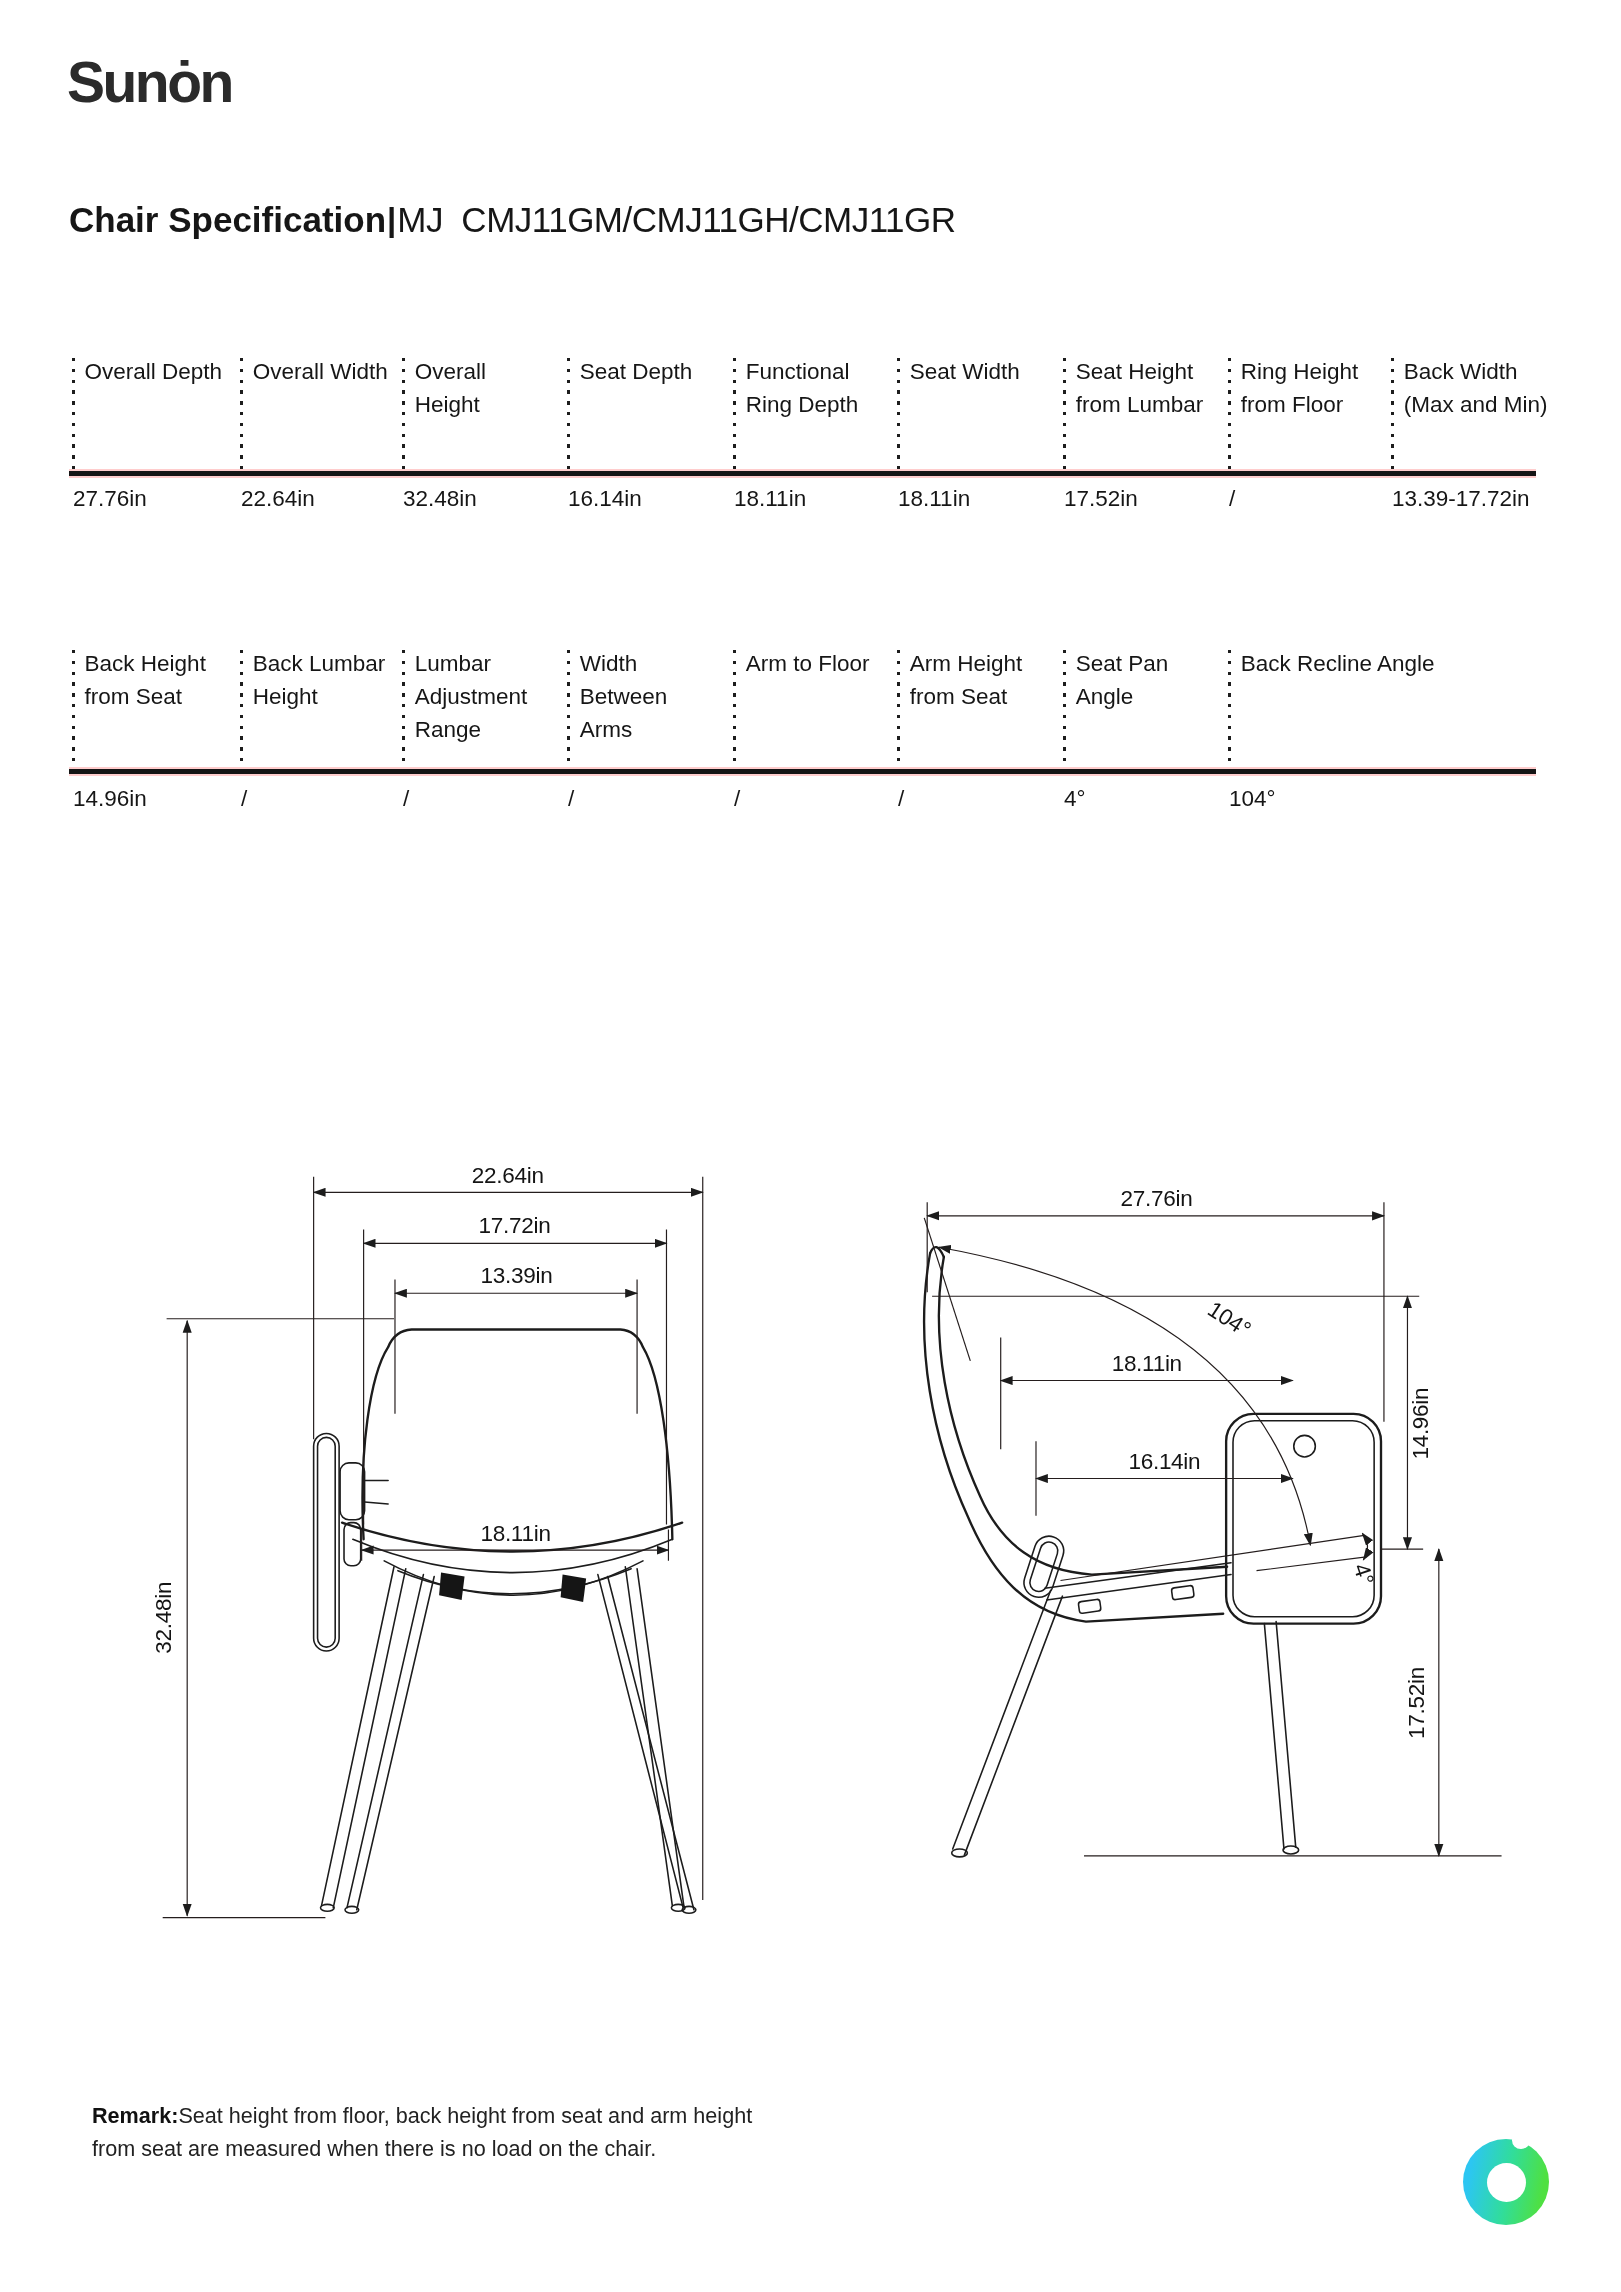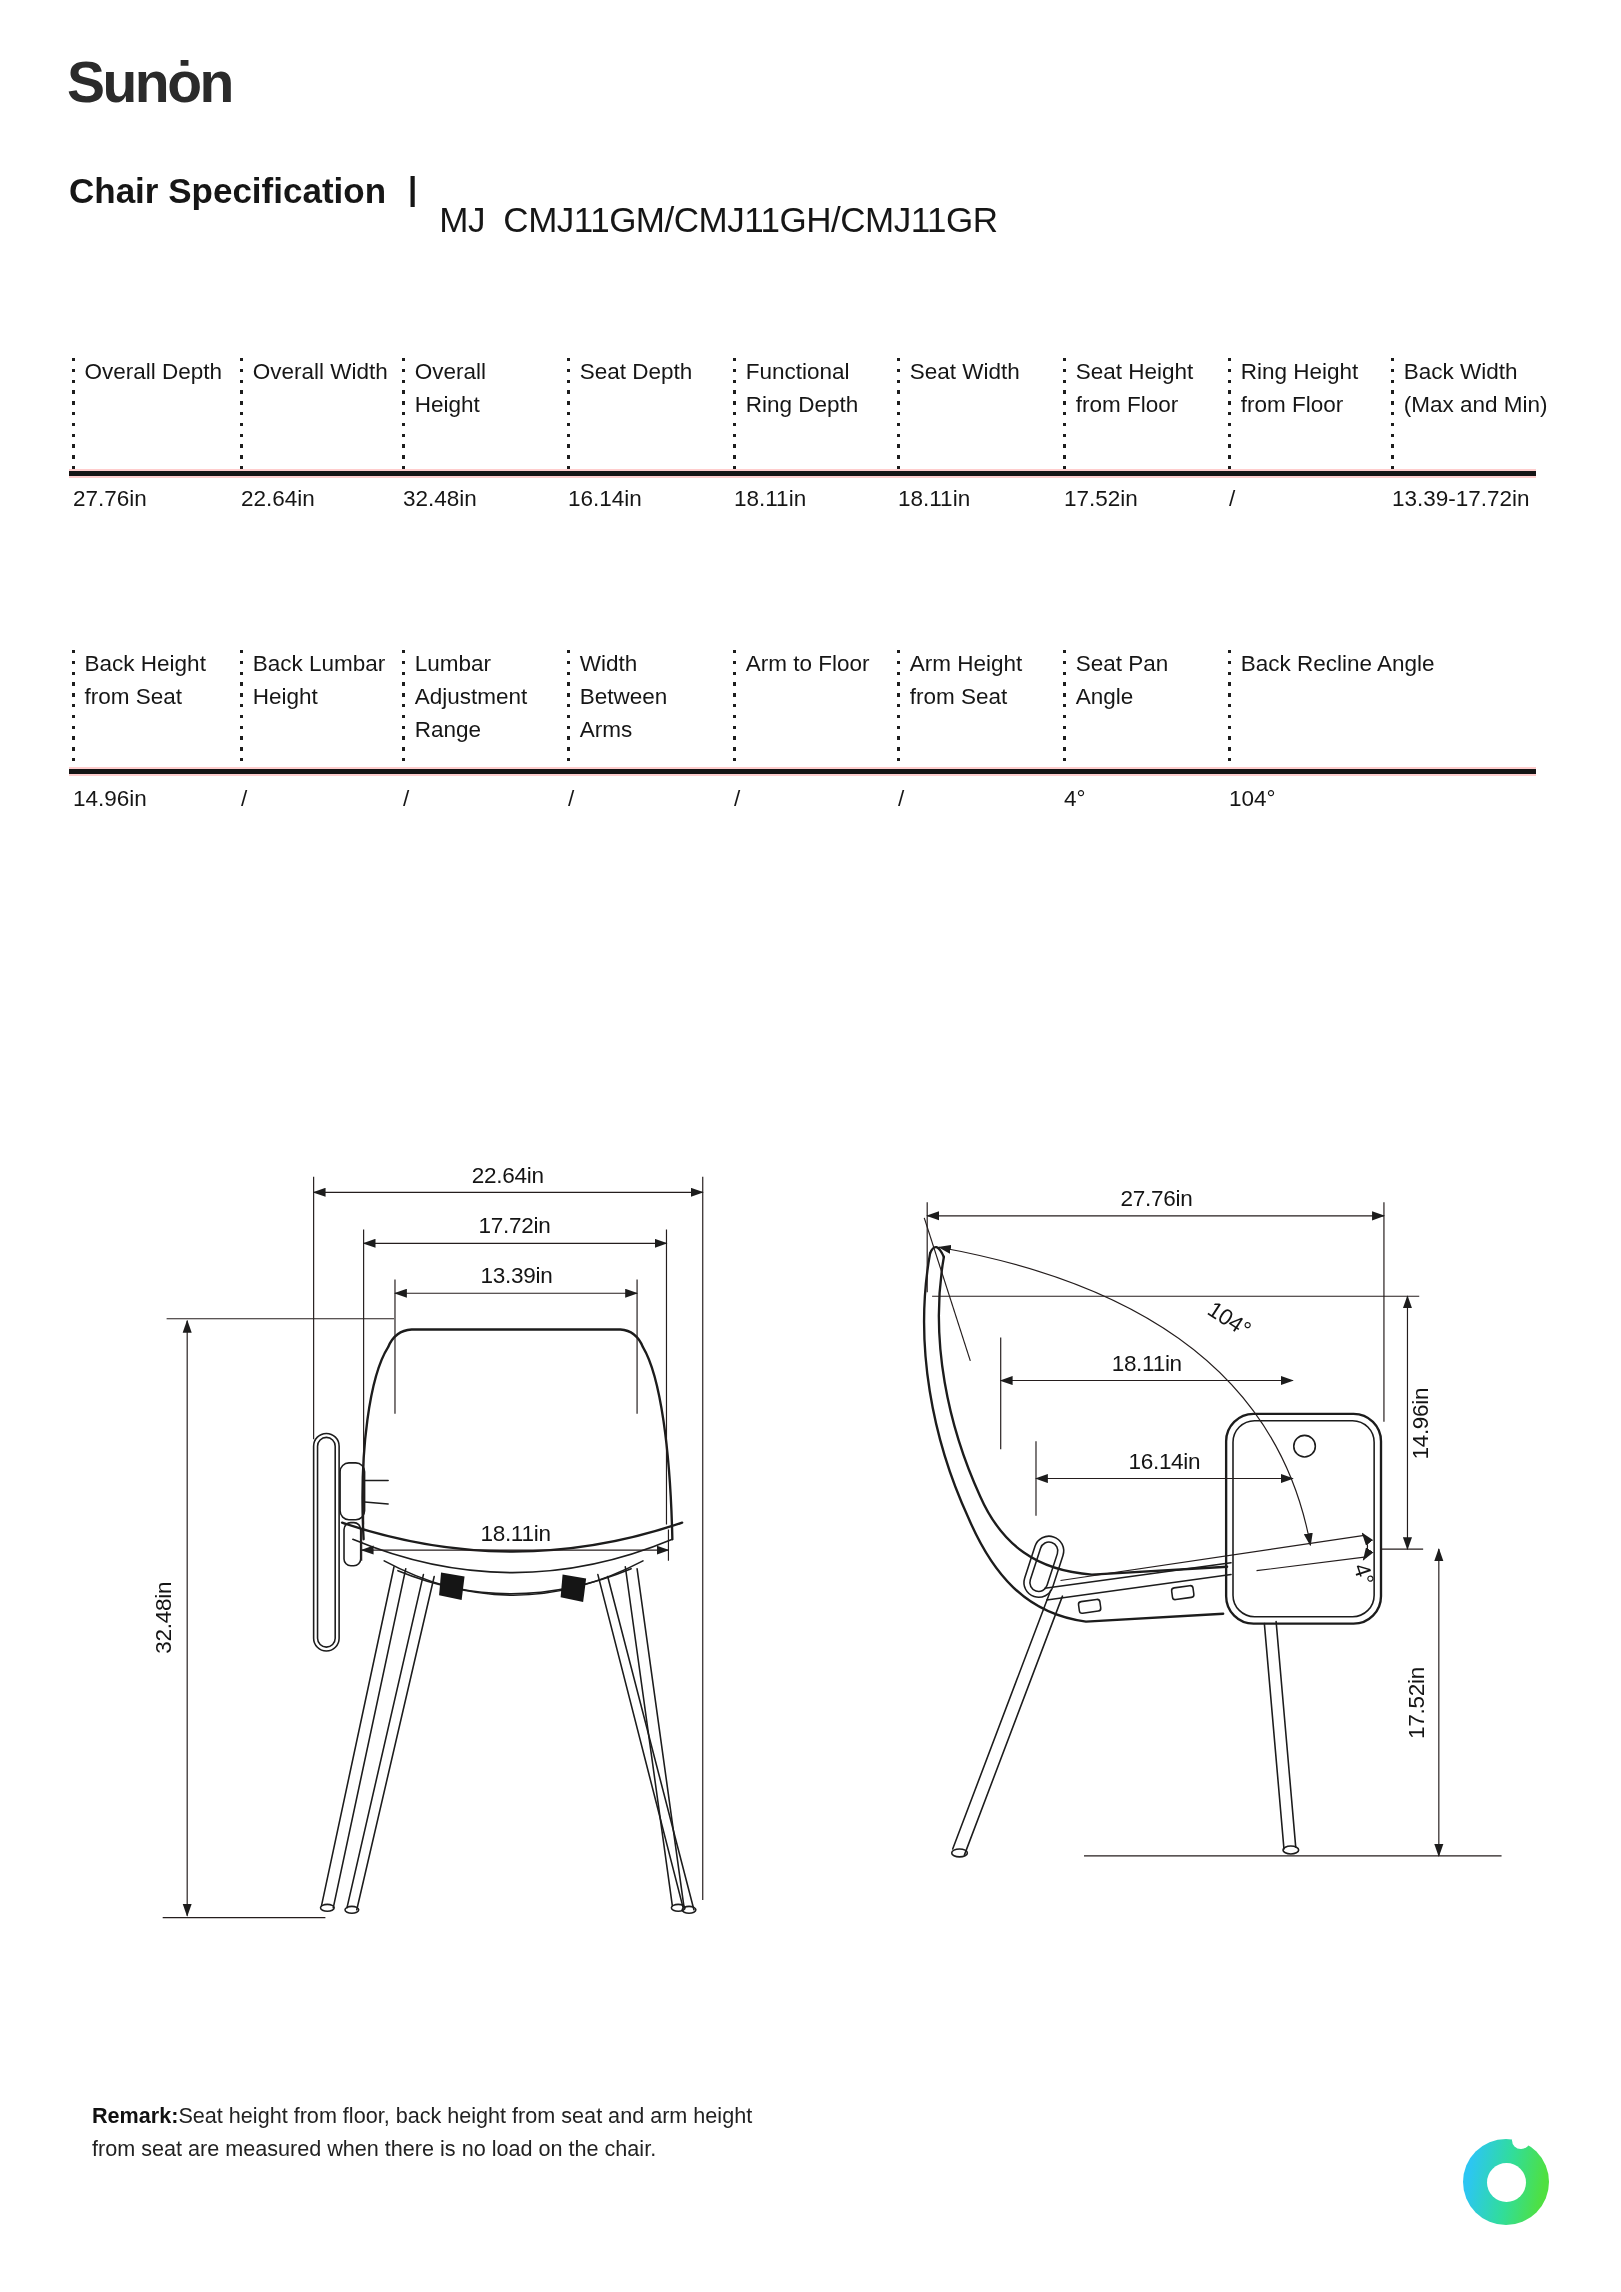--- a/index.html
+++ b/index.html
@@ -7,21 +7,21 @@
     position:relative;width:1621px;height:2293px;background:#ffffff;overflow:hidden;
     font-family:"Liberation Sans","DejaVu Sans",sans-serif;color:#141414;
   }
   
   .logo{
     position:absolute;left:67px;top:49px;
     font-size:57px;font-weight:700;letter-spacing:-2.5px;color:#2b2b2b;
   }
   .title{
     position:absolute;left:69px;top:171px;font-size:35px;white-space:nowrap;
-    display:flex;align-items:flex-start;gap:22px;color:#161616;
+    display:flex;align-items:flex-end;gap:1px;color:#161616;
   }
   .title .bold{font-weight:700;}
   .title .pipe{font-weight:700;font-size:33px;transform:translateY(-1px);}
   .title .model{font-weight:400;white-space:pre;letter-spacing:-0.5px;margin-top:29px;}
   
   .spec-table{position:absolute;left:69px;width:1490px;}
   .spec-table .col{position:absolute;top:0;width:155px;}
   .spec-table .col .hdr{
     display:block;padding-left:12.7px;font-size:22.5px;line-height:33px;color:#161616;
   }
@@ -91,21 +91,21 @@
     <div class="col" style="left:498px">
         <span class="hdr">Seat Depth</span>
       </div>
     <div class="col" style="left:664px">
         <span class="hdr">Functional Ring Depth</span>
       </div>
     <div class="col" style="left:828px">
         <span class="hdr">Seat Width</span>
       </div>
     <div class="col" style="left:994px">
-        <span class="hdr">Seat Height from Floor</span>
+        <span class="hdr">Seat Height from Lumbar</span>
       </div>
     <div class="col" style="left:1159px">
         <span class="hdr">Ring Height from Floor</span>
       </div>
     <div class="col" style="left:1322px;width:173px">
         <span class="hdr">Back Width (Max and Min)</span>
       </div>
     <div class="rule"></div>
     <div class="val" style="left:3.9px">27.76in</div>
     <div class="val" style="left:172px">22.64in</div>

